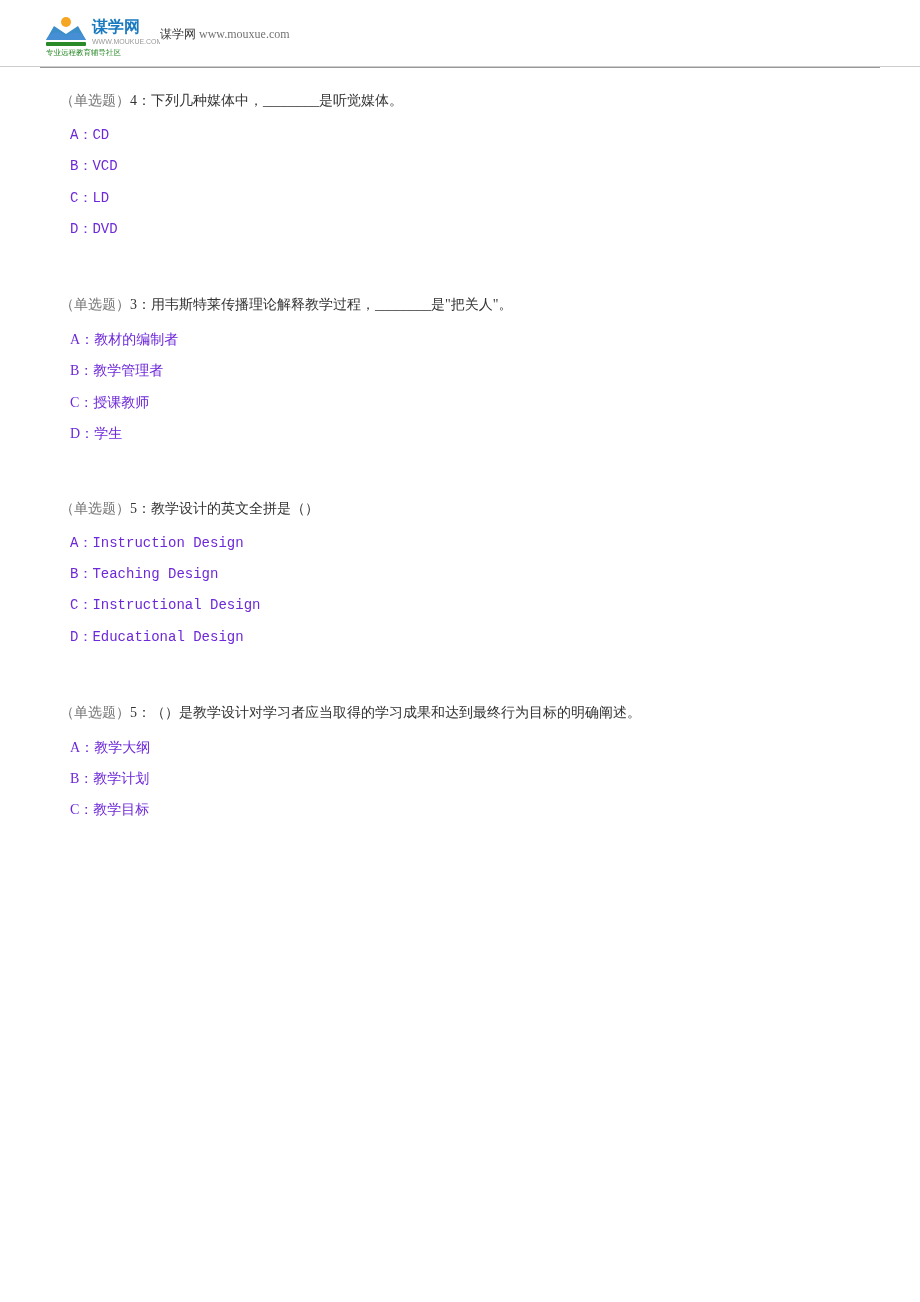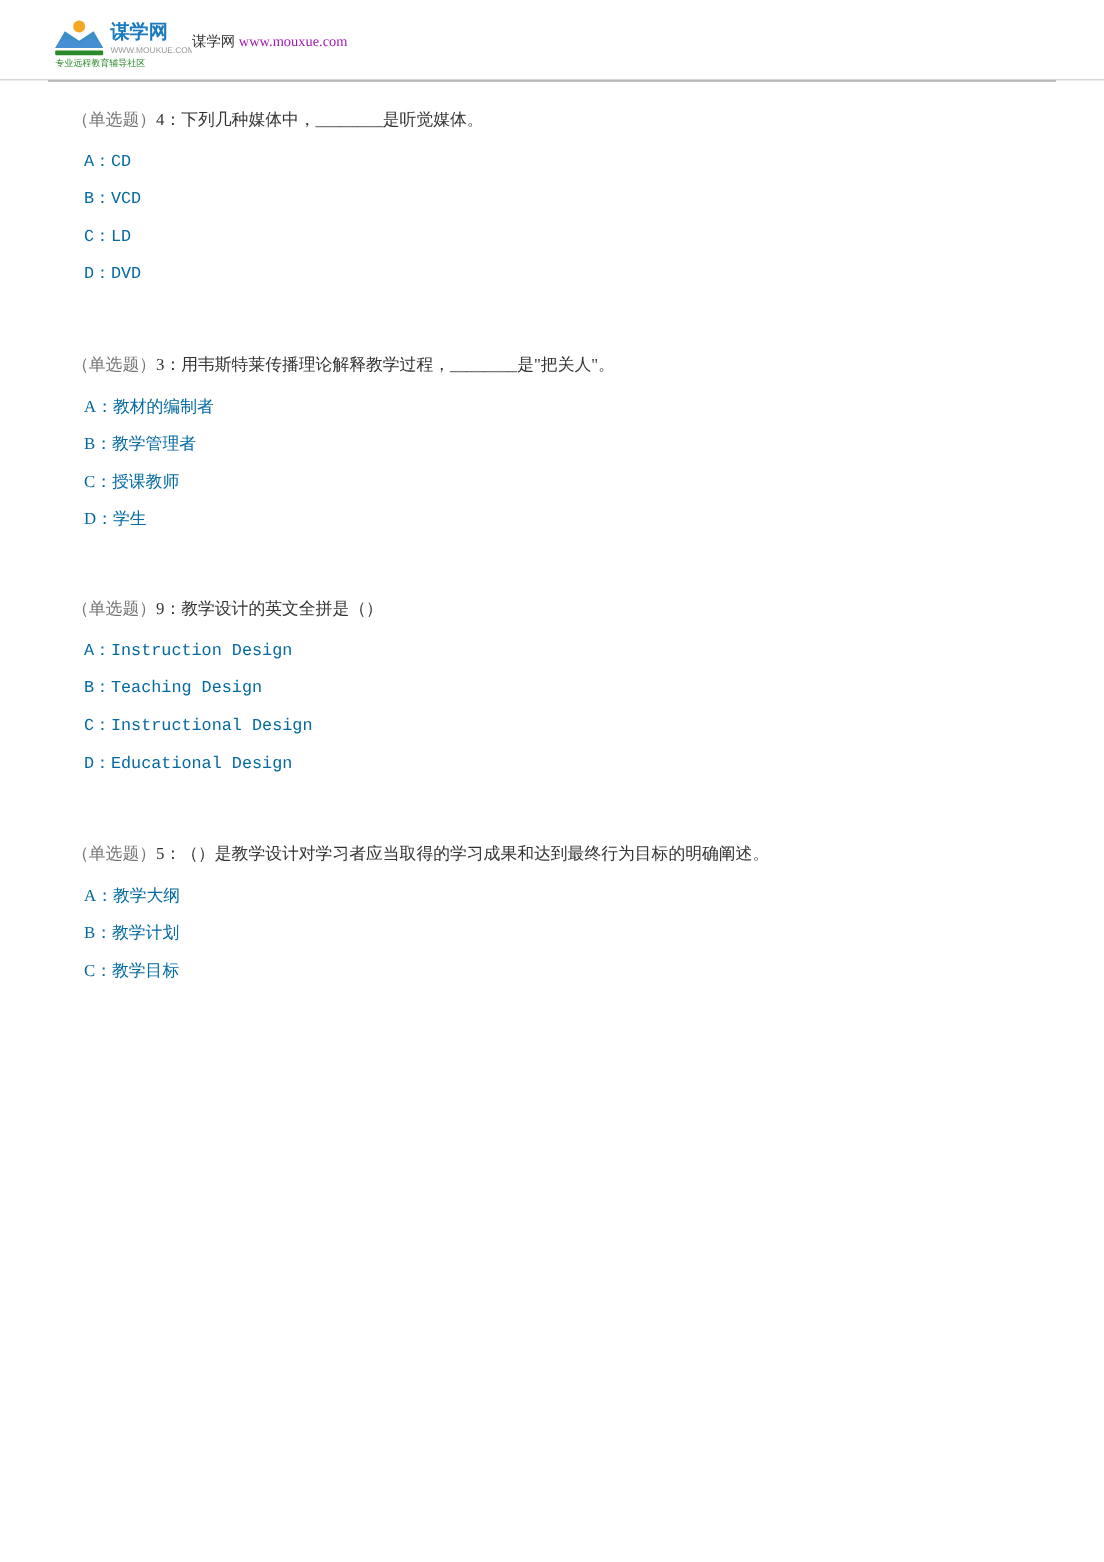--- a/index.html
+++ b/index.html
@@ -29,21 +29,21 @@
     }
     .logo-svg {
       width: 120px;
       height: 48px;
     }
     .header-right {
       font-size: 12px;
       color: #333;
     }
     .header-right a {
-      color: #a21caf;
+      color: #737373;
       text-decoration: none;
     }
     .divider {
       border: none;
       border-top: 1px solid #999;
       margin: 0 40px;
     }
     .content {
       padding: 20px 60px;
     }
@@ -60,21 +60,21 @@
       color: #737373;
     }
     .options {
       list-style: none;
       padding-left: 10px;
     }
     .options li {
       margin-bottom: 6px;
       line-height: 1.8;
       font-size: 14px;
-      color: #0369a1;
+      color: #6d28d9;
     }
     .options li.mono {
       font-family: "Courier New", Courier, monospace;
     }
   </style>
 </head>
 <body>
 
 <div class="header">
   <div class="logo-area">
@@ -128,21 +128,21 @@
     <ul class="options">
       <li>A：<span>教材的编制者</span></li>
       <li>B：<span>教学管理者</span></li>
       <li>C：<span>授课教师</span></li>
       <li>D：<span>学生</span></li>
     </ul>
   </div>
 
   <div class="question-block">
     <div class="question-title">
-      <span class="q-type">（单选题）</span><span>9：教学设计的英文全拼是（）</span>
+      <span class="q-type">（单选题）</span><span>5：教学设计的英文全拼是（）</span>
     </div>
     <ul class="options">
       <li class="mono">A：<span>Instruction Design</span></li>
       <li class="mono">B：<span>Teaching Design</span></li>
       <li class="mono">C：<span>Instructional Design</span></li>
       <li class="mono">D：<span>Educational Design</span></li>
     </ul>
   </div>
 
   <div class="question-block">

